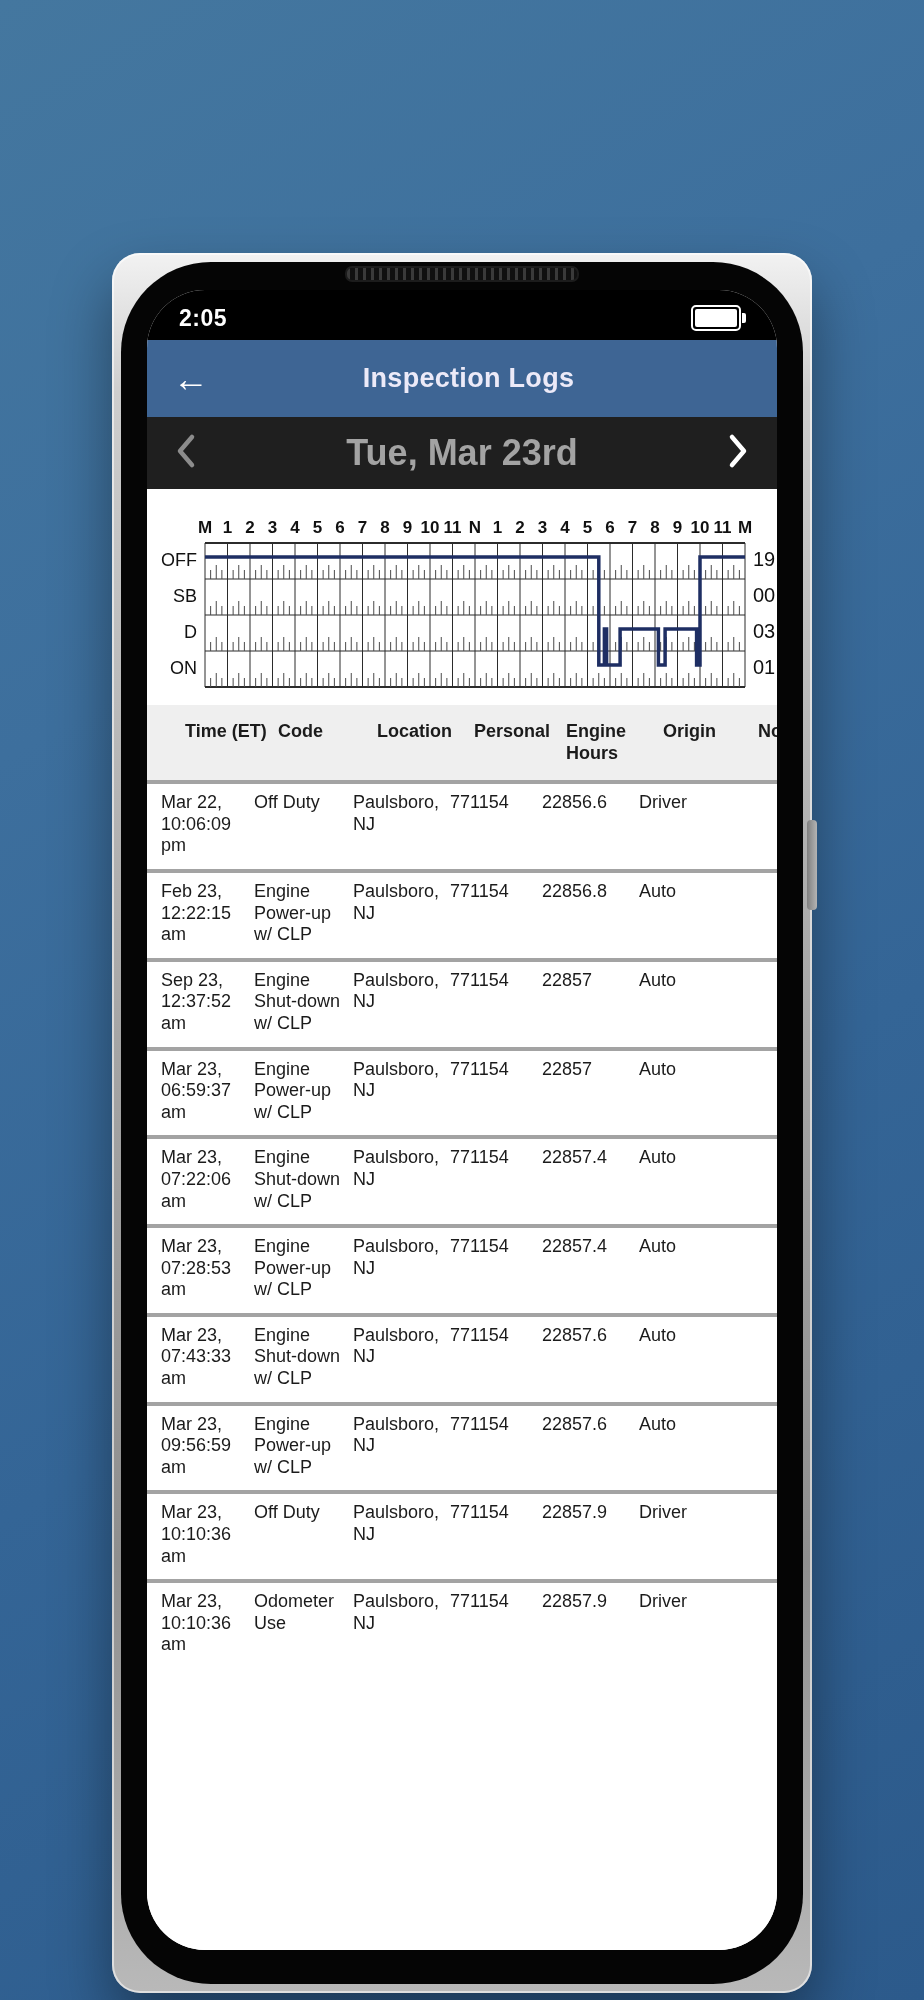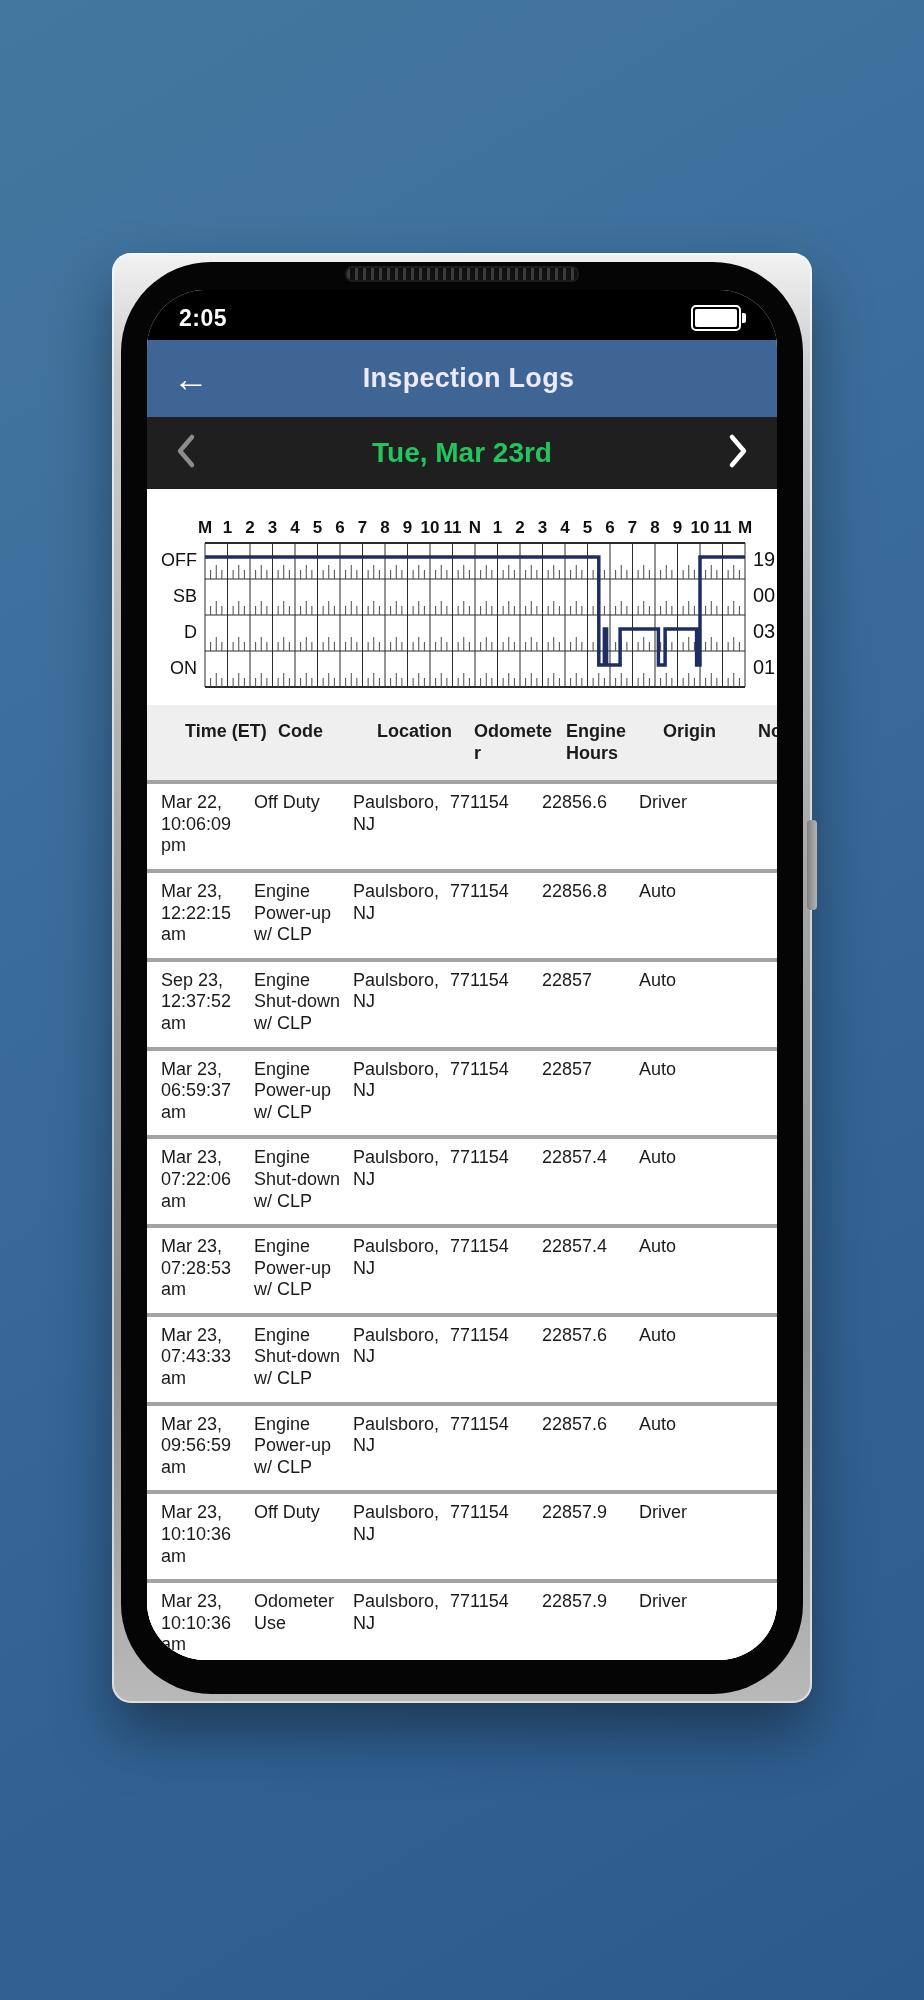--- a/index.html
+++ b/index.html
@@ -6,21 +6,21 @@
   .canvas{
     position:relative;
     width:924px;height:2000px;
     overflow:hidden;
     background:linear-gradient(150deg,#44779f 0%,#3d6f9d 30%,#346596 60%,#2c5a8b 100%);
     font-family:"Liberation Sans", sans-serif;
   }
   
   .phone{
     position:absolute;left:50%;top:253px;transform:translateX(-50%);
-    width:700px;height:1450px;border-radius:19px;
+    width:700px;height:1740px;border-radius:28px;
     background:linear-gradient(180deg,#f2f2f2 0%,#cdcdcd 8%,#a5a5a5 45%,#8e8e8e 75%,#b9b9b9 100%);
     box-shadow:0 30px 60px rgba(0,0,0,.4), inset 0 0 0 2px rgba(255,255,255,.55);
   }
   .side-btn{
     position:absolute;right:-5px;top:567px;width:10px;height:90px;
     background:linear-gradient(90deg,#7f7f7f,#b4b4b4);
     border-radius:4px;
   }
   .bezel{
     position:absolute;left:9px;top:9px;right:9px;bottom:9px;
@@ -57,21 +57,21 @@
   .appbar .title{
     position:absolute;left:13px;right:0;text-align:center;
     color:#eceaf8;font-size:27px;font-weight:bold;letter-spacing:.3px;
   }
   
   .datebar{
     position:relative;height:72px;flex:0 0 auto;background:#1f1f1f;
     display:flex;align-items:center;
   }
   .datebar .title{position:absolute;left:0;right:0;text-align:center;
-    color:#22c55e;font-size:28px;font-weight:bold;}
+    color:#a3a3a3;font-size:36px;font-weight:bold;}
   .chev{position:absolute;top:50%;transform:translateY(-50%);cursor:pointer;}
   .chev.prev{left:28px;}
   .chev.next{right:28px;}
   
   .graph-panel{flex:0 0 auto;background:#fff;}
   
   .logtable{flex:1 1 auto;background:#fff;overflow:hidden;font-size:18px;color:#1b1b1b;}
   .trow,.thead{
     display:grid;
     grid-template-columns:93px 99px 97px 92px 97px 95px 1fr;
@@ -474,37 +474,37 @@
               <text x="606" y="185" font-family="&quot;Liberation Sans&quot;,sans-serif" fill="#111" font-size="20" text-anchor="start">01.41</text>
               <path d="M58.0 68 L451.8 68 L451.8 176 L457.4 176 L457.4 140 L459.6 140 L459.6 176 L473.1 176 L473.1 140 L511.4 140 L511.4 176 L518.1 176 L518.1 140 L549.6 140 L549.6 176 L553.0 176 L553.0 68 L598.0 68" fill="none" stroke="#1e2e63" stroke-width="3.5" stroke-linejoin="miter"></path>
             </svg>
         </div>
 
         <div class="logtable">
           <div class="thead" id="thead">
               <span class="cell">Time (ET)</span>
               <span class="cell">Code</span>
               <span class="cell">Location</span>
-              <span class="cell">Odometer</span>
+              <span class="cell">Personal</span>
               <span class="cell">Engine Hours</span>
               <span class="cell">Origin</span>
               <span class="cell">Notes</span>
             </div>
           <div id="tbody">
               <div class="trow">
                 <span class="cell">Mar 22, 10:06:09 pm</span>
                 <span class="cell">Off Duty</span>
                 <span class="cell">Paulsboro, NJ</span>
                 <span class="cell">771154</span>
                 <span class="cell">22856.6</span>
                 <span class="cell">Driver</span>
                 <span class="cell"></span>
               </div>
               <div class="trow">
-                <span class="cell">Mar 23, 12:22:15 am</span>
+                <span class="cell">Feb 23, 12:22:15 am</span>
                 <span class="cell">Engine Power-up w/ CLP</span>
                 <span class="cell">Paulsboro, NJ</span>
                 <span class="cell">771154</span>
                 <span class="cell">22856.8</span>
                 <span class="cell">Auto</span>
                 <span class="cell"></span>
               </div>
               <div class="trow">
                 <span class="cell">Sep 23, 12:37:52 am</span>
                 <span class="cell">Engine Shut-down w/ CLP</span>

